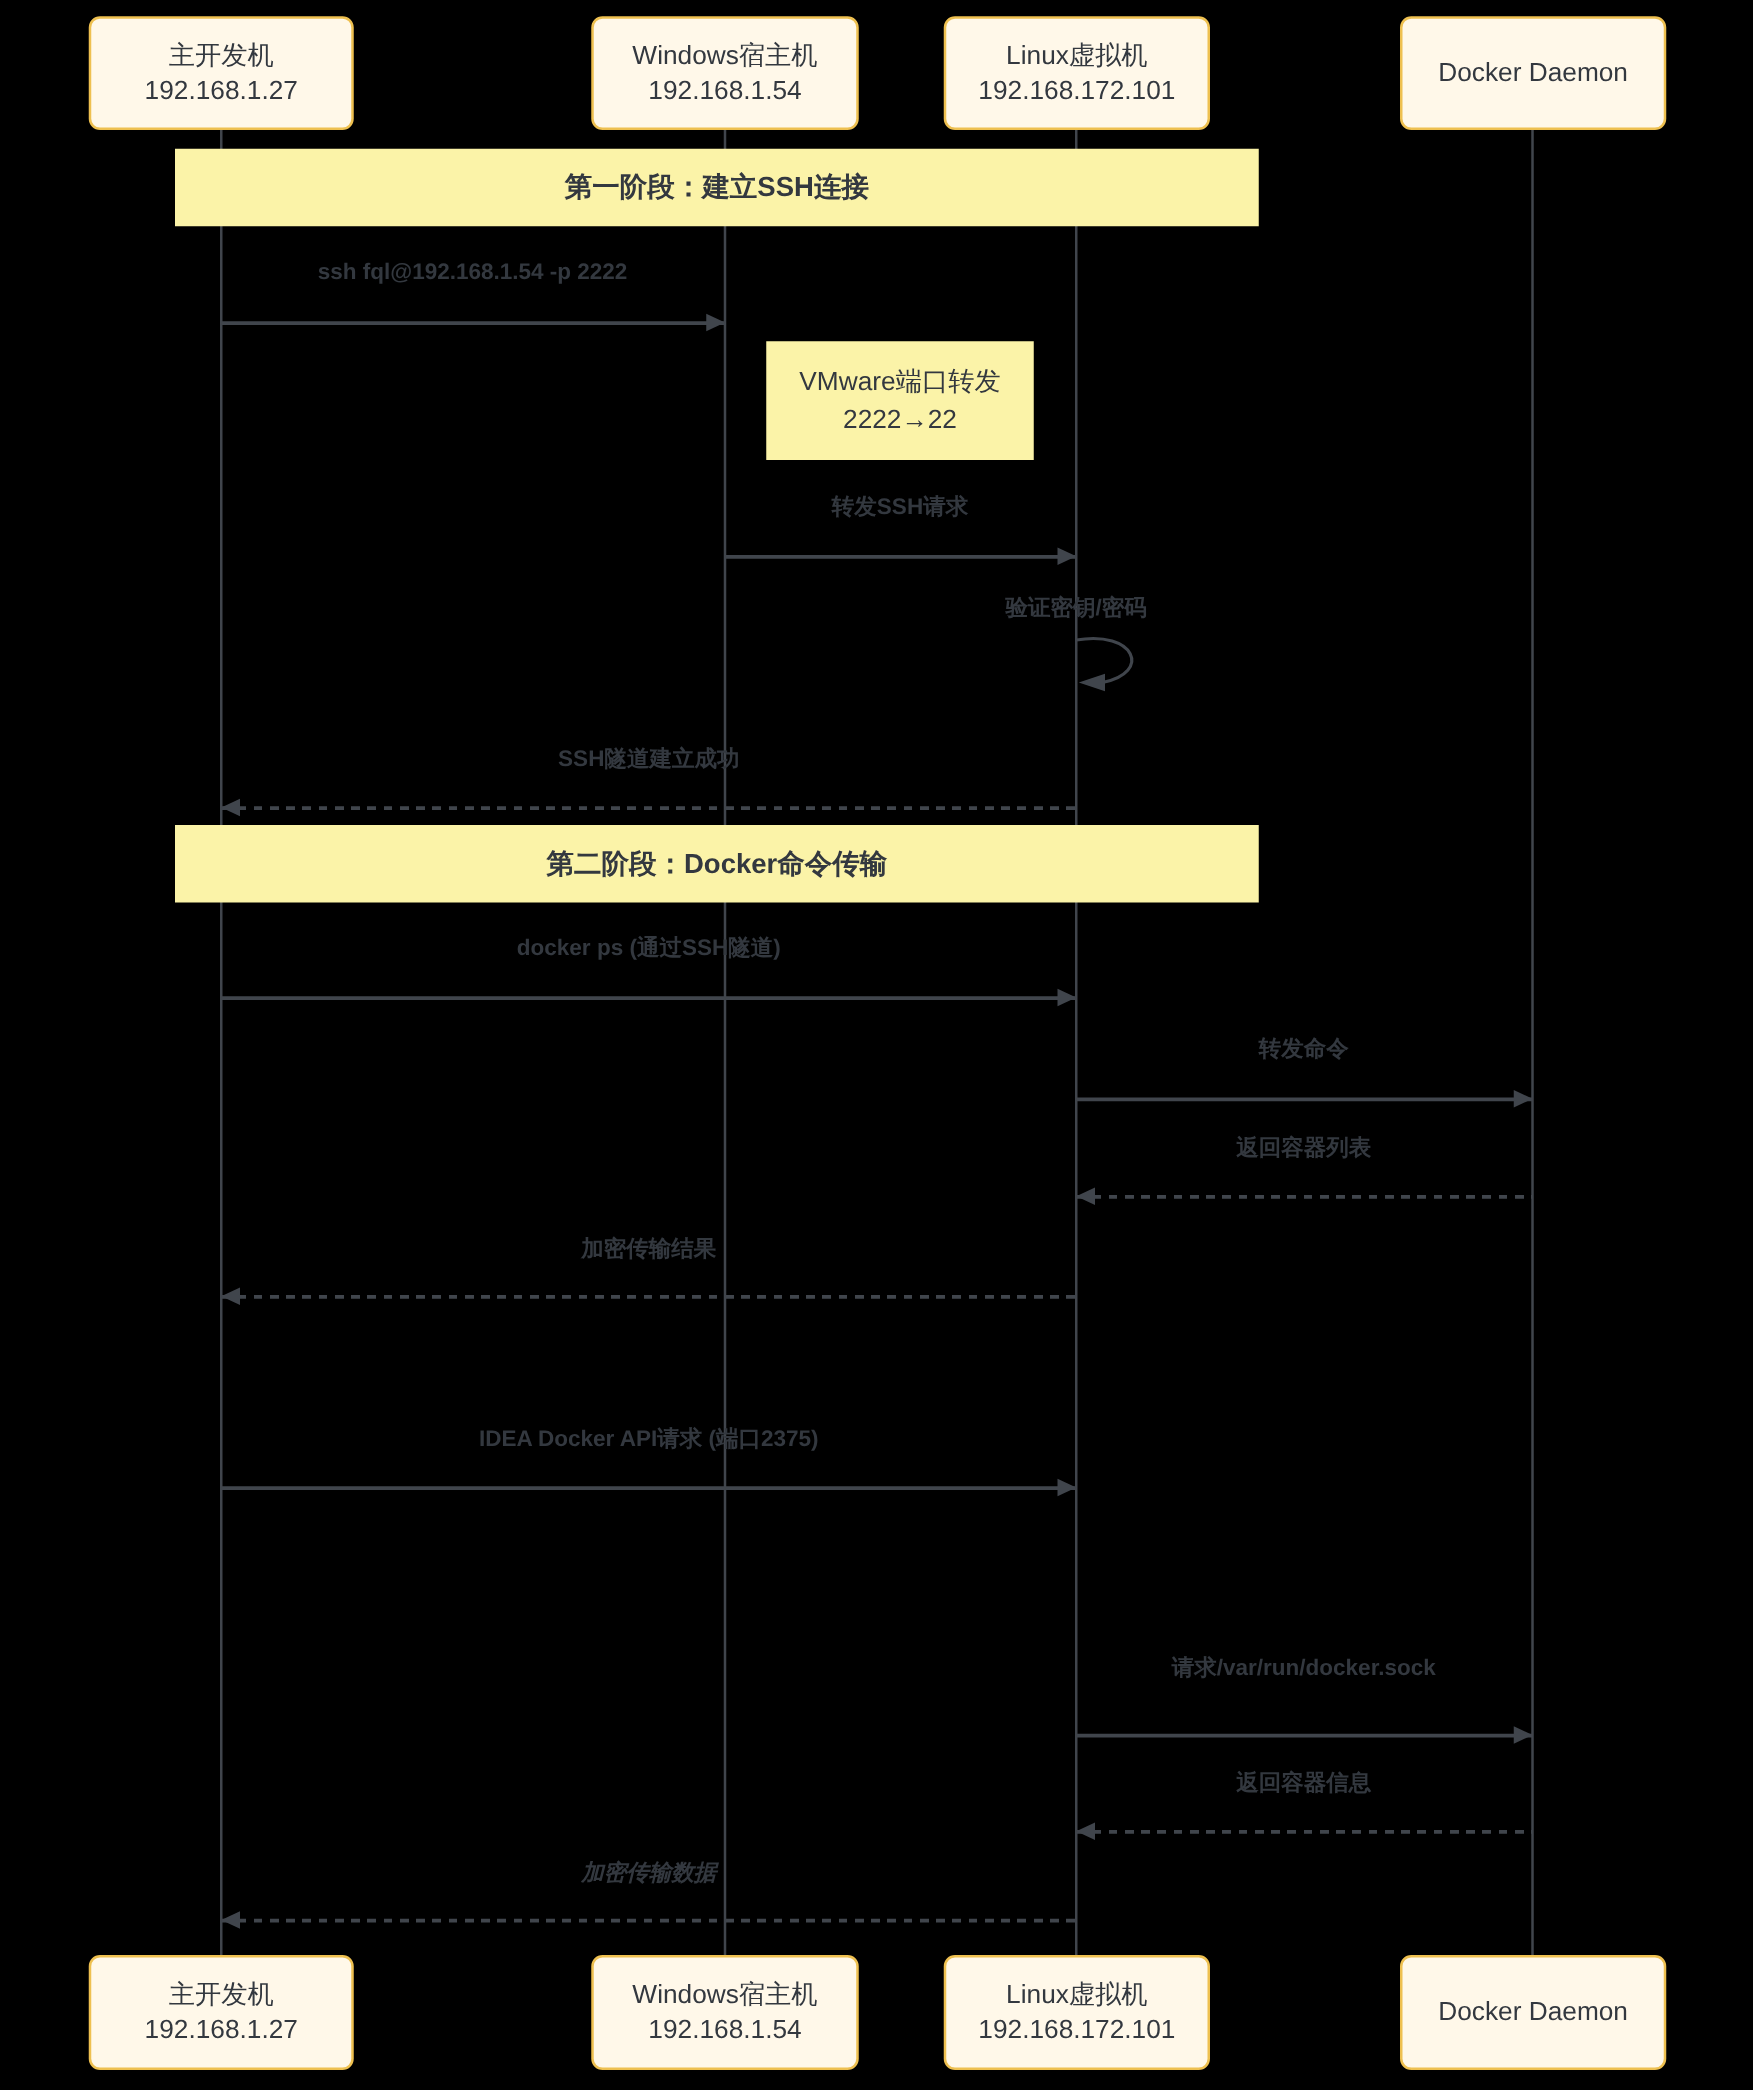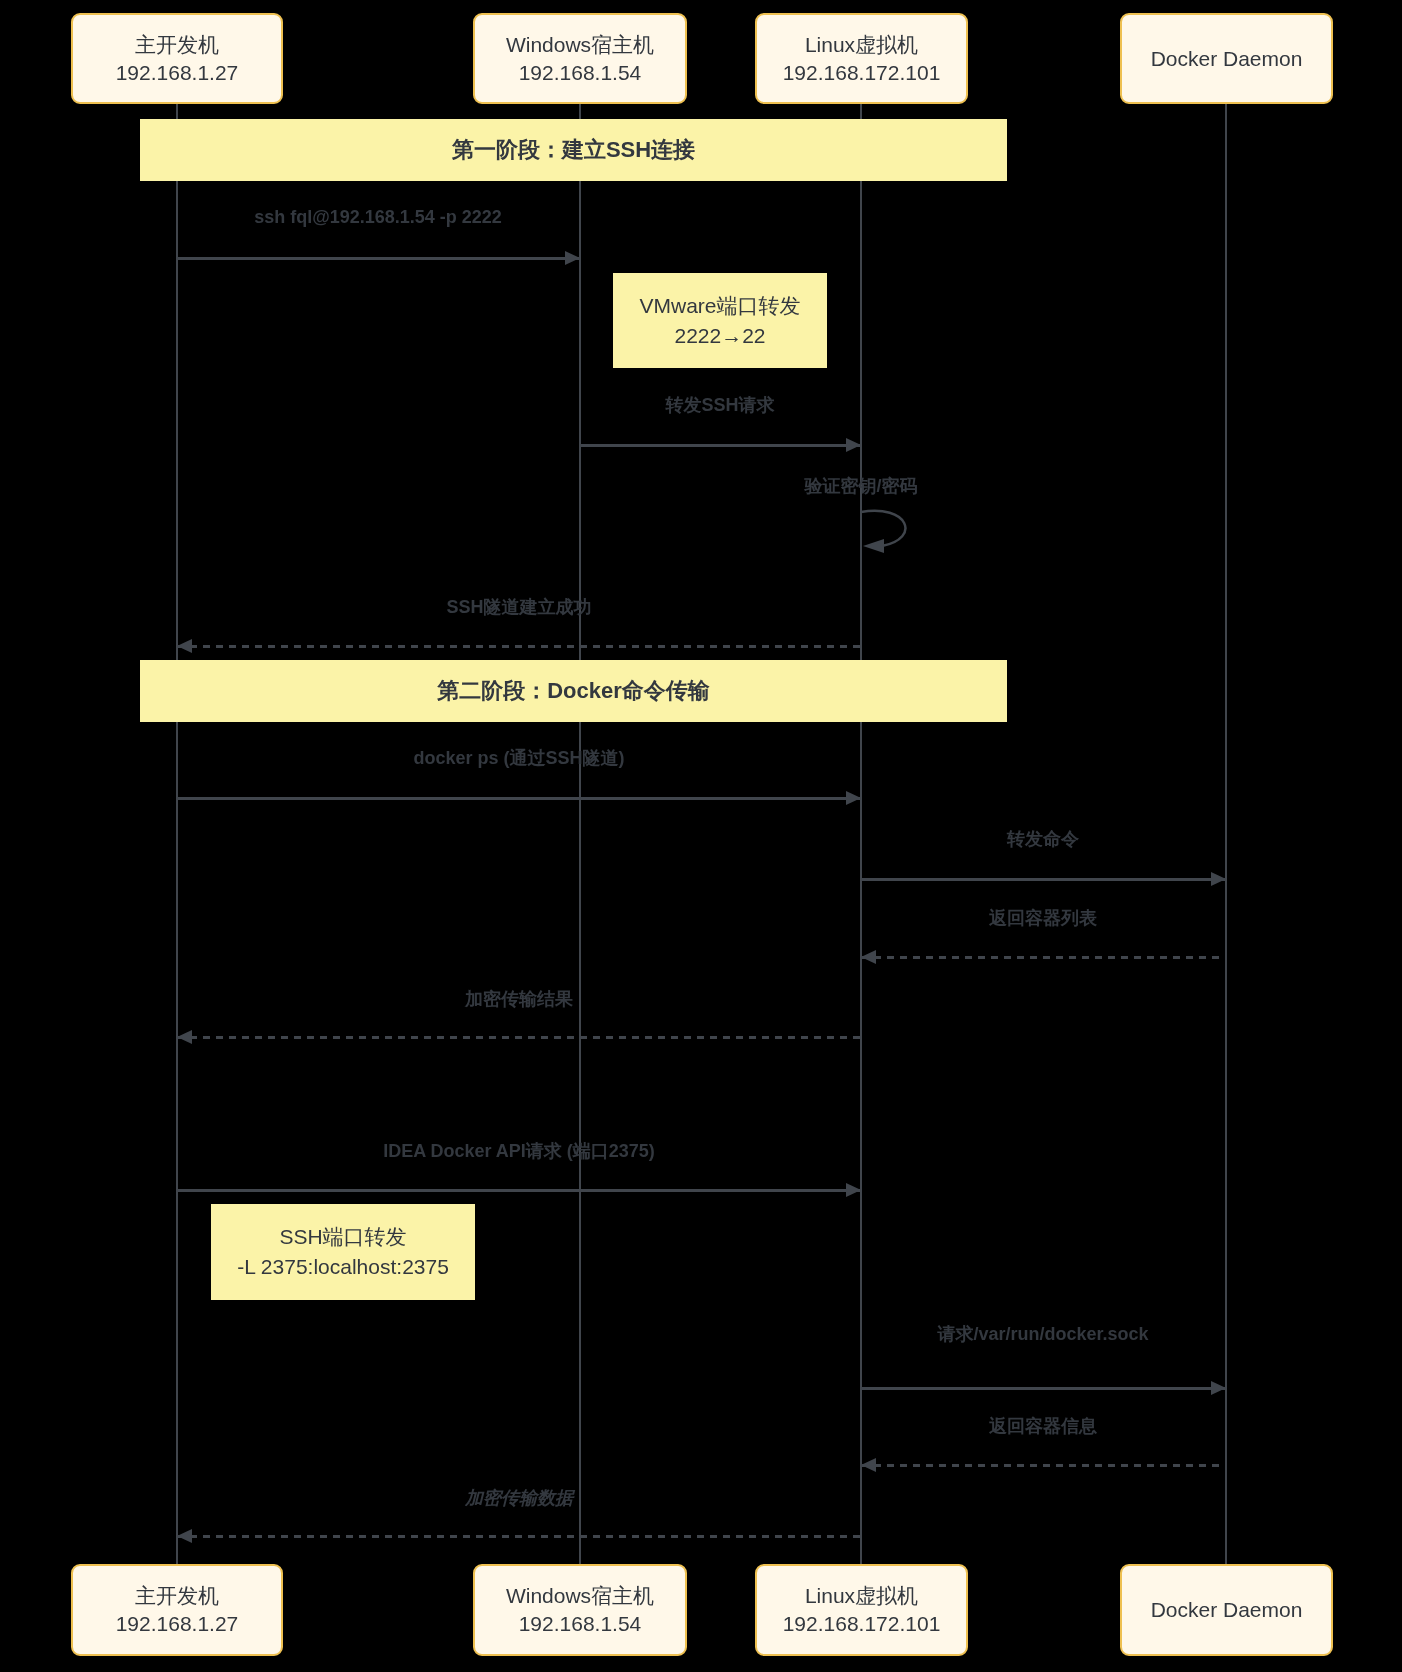--- a/index.html
+++ b/index.html
@@ -96,24 +96,20 @@
   </div>
   <div class="actor" style="left:1120px;top:1564px;width:213px;height:92px;">
     <div class="l1">Docker Daemon</div>
 
   </div>
 
   <div class="note" style="left:613px;top:273px;width:214px;height:95px;">
     <div>VMware端口转发</div>
     <div>2222→22</div>
   </div>
-  <div class="note" style="left:211px;top:1204px;width:264px;height:96px;">
-    <div>SSH端口转发</div>
-    <div>-L 2375:localhost:2375</div>
-  </div>
 
   <div class="msg-label" style="left:378px;top:207px;">ssh fql@192.168.1.54 -p 2222</div>
   <div class="msg-line" style="left:177px;top:257px;width:403px;"></div>
   <div class="arrow-right" style="left:565px;top:251px;"></div>
 
   <div class="msg-label" style="left:720px;top:393px;">转发SSH请求</div>
   <div class="msg-line" style="left:580px;top:444px;width:281px;"></div>
   <div class="arrow-right" style="left:846px;top:438px;"></div>
 
   <div class="msg-label" style="left:861px;top:474px;">验证密钥/密码</div>

